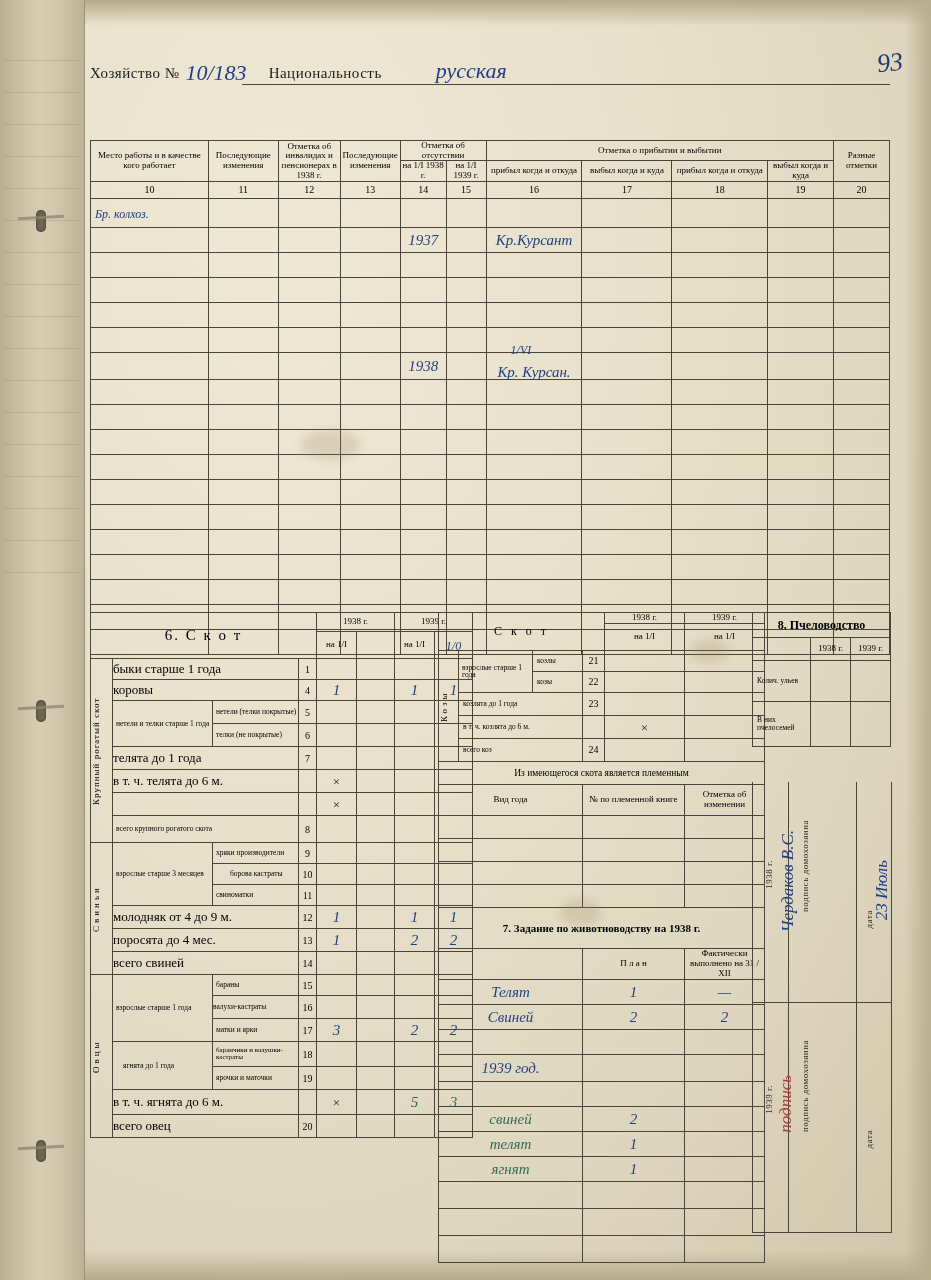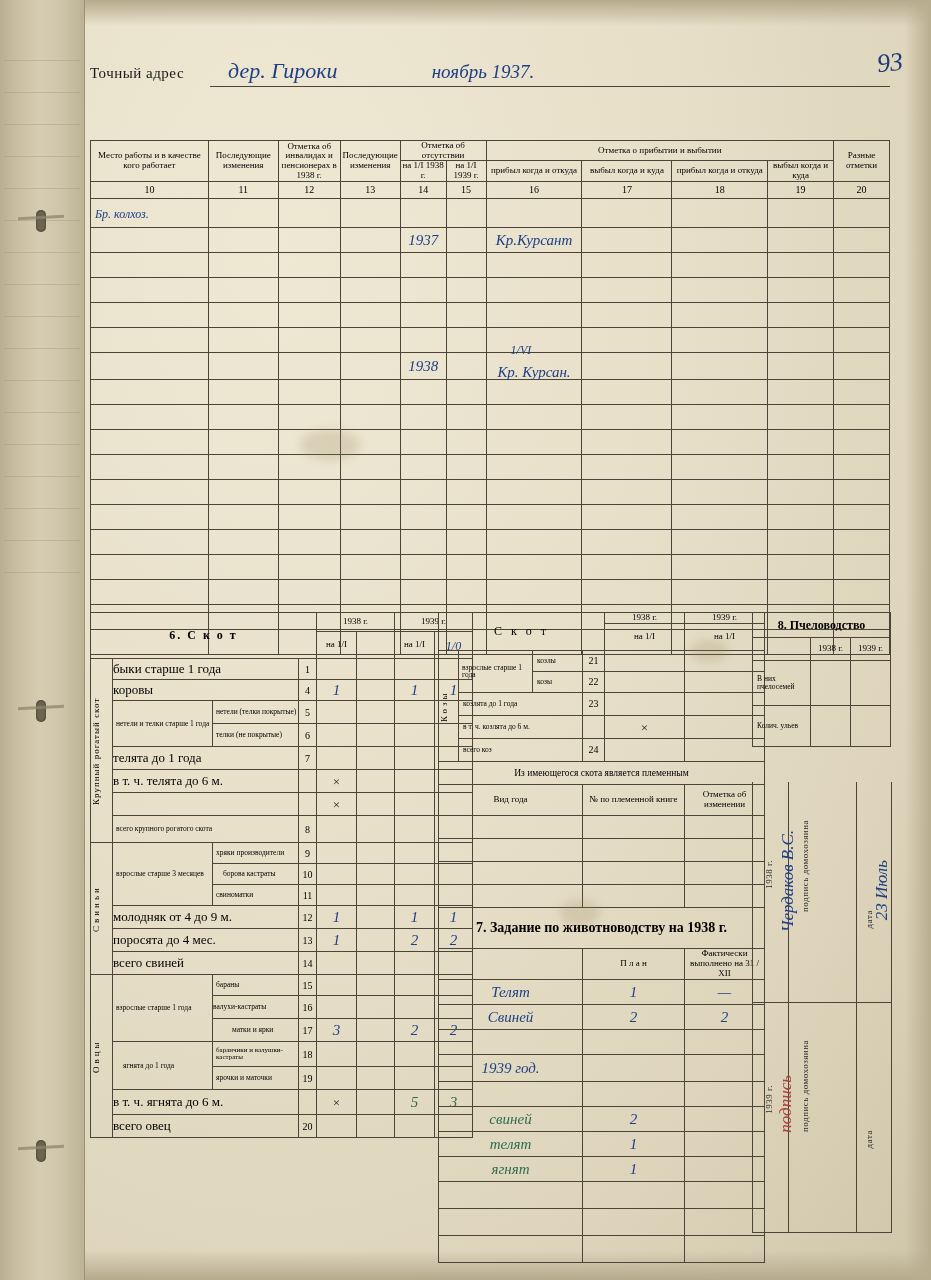--- a/index.html
+++ b/index.html
@@ -121,25 +121,26 @@
     <div class="hole" style="left:36px;top:700px"></div>
     <div class="hole" style="left:36px;top:1140px"></div>
     <div class="thread" style="left:18px;top:216px"></div>
     <div class="thread" style="left:18px;top:706px"></div>
     <div class="thread" style="left:18px;top:1146px"></div>
   </div>
 
   <div class="pagenum">93</div>
 
   <div class="hdr">
-    <div class="line" style="height:34px">
-      <span class="lbl">Точный адрес</span>
-      <span class="ink" style="font-size:22px;margin-left:40px">дер. Гироки</span>
-      <span class="ink" style="font-size:19px;margin-left:90px">ноябрь 1937.</span>
-      <div class="hline" style="left:120px;right:0;top:28px"></div>
+    <div class="line" style="height:32px">
+      <span class="lbl">Хозяйство №</span>
+      <span class="ink" style="font-size:22px;margin-left:2px;position:relative;top:2px">10/183</span>
+      <span class="lbl" style="margin-left:18px">Национальность</span>
+      <span class="ink" style="font-size:22px;margin-left:50px">русская</span>
+      <div class="hline" style="left:152px;right:0;top:26px"></div>
     </div>
   </div>
 
   <table class="tbl" id="toptable">
     <colgroup>
       <col style="width:118px">
         <col style="width:70px">
         <col style="width:62px">
         <col style="width:60px">
       <col style="width:46px">
@@ -428,21 +429,21 @@
         <col style="width:100px">
         <col style="width:86px">
         <col style="width:18px">
       <col style="width:40px">
         <col style="width:38px">
       <col style="width:40px">
         <col style="width:38px">
     </colgroup>
     <tbody>
         <tr>
-      <td colspan="4" rowspan="2" class="c" style="height:22px;font-size:12px;font-weight:bold;letter-spacing:2px">6. С к о т</td>
+      <td colspan="4" rowspan="2" class="c" style="height:22px;font-size:15px;font-weight:normal;letter-spacing:2px">6. С к о т</td>
       <td colspan="2" class="hd">1938 г.</td>
       <td colspan="2" class="hd" style="position:relative">
         <span>1939 г.</span>
       </td>
     </tr>
     <tr>
       <td class="hd" style="height:26px">на 1/I</td>
       <td></td>
       <td class="hd">на 1/I</td>
       <td class="c"><span class="hw hw-sm">1/0</span></td>
@@ -523,21 +524,21 @@
           </td>
       <td rowspan="3" class="xsmall" style="padding-left:3px">взрослые старше 3 месяцев</td>
       <td class="xsmall" style="height:20px;padding-left:3px">хряки производители</td>
       <td class="num">9</td>
       <td class="c"></td>
           <td class="c"></td>
           <td class="c"></td>
           <td class="c"></td>
     </tr>
     <tr>
-      <td class="xsmall" style="height:20px;padding-left:10px">борова кастраты</td>
+      <td class="xsmall" style="height:20px;padding-left:17px">борова кастраты</td>
       <td class="num">10</td>
       <td class="c"></td>
           <td class="c"></td>
           <td class="c"></td>
           <td class="c"></td>
     </tr>
     <tr>
       <td class="xsmall" style="height:20px;padding-left:3px">свиноматки</td>
       <td class="num">11</td>
       <td class="c"></td>
@@ -584,21 +585,21 @@
     </tr>
     <tr>
       <td class="xsmall" style="height:22px;padding-left:0">валухи-кастраты</td>
       <td class="num">16</td>
       <td class="c"></td>
           <td class="c"></td>
           <td class="c"></td>
           <td class="c"></td>
     </tr>
     <tr>
-      <td class="xsmall" style="height:22px;padding-left:19px">матки и ярки</td>
+      <td class="xsmall" style="height:22px;padding-left:3px">матки и ярки</td>
       <td class="num">17</td>
       <td class="c"><span class="hw">3</span></td>
       <td class="c"></td>
       <td class="c"><span class="hw">2</span></td>
       <td class="c"><span class="hw">2</span></td>
     </tr>
     <tr>
       <td rowspan="2" class="xsmall" style="padding-left:10px">ягнята до 1 года</td>
       <td class="tiny" style="height:24px;padding-left:3px">баранчики и валушки-кастраты</td>
       <td class="num">18</td>
@@ -711,21 +712,21 @@
           <td colspan="2"></td>
           <td></td>
         </tr>
     <tr>
           <td colspan="3" style="height:22px"></td>
           <td colspan="2"></td>
           <td></td>
         </tr>
 
     <tr>
-      <td colspan="6" class="c" style="height:40px;font-size:14px;font-weight:bold">7. Задание по животноводству на 1938 г.</td>
+      <td colspan="6" class="c" style="height:40px;font-size:11px;font-weight:bold">7. Задание по животноводству на 1938 г.</td>
     </tr>
     <tr>
       <td colspan="3" style="height:30px;border-left:1px solid #4a4538;border-top:1px solid #4a4538;border-bottom:1px solid #4a4538;border-right:1px solid #4a4538"></td>
       <td colspan="2" class="hd">П л а н</td>
       <td class="hd xsmall">Фактически выполнено на 31 /ХII</td>
     </tr>
     <tr>
       <td colspan="3" style="height:24px" class="c"><span class="hw">Телят</span></td>
       <td colspan="2" class="c"><span class="hw">1</span></td>
       <td class="c"><span class="hw">—</span></td>
@@ -792,26 +793,26 @@
     <tbody>
         <tr>
       <td colspan="3" class="c" style="height:24px;font-size:12px;font-weight:bold">8. Пчеловодство</td>
     </tr>
     <tr>
       <td style="height:22px"></td>
       <td class="hd">1938 г.</td>
       <td class="hd">1939 г.</td>
     </tr>
     <tr>
+      <td class="xsmall" style="height:40px;padding-left:4px">Колич. ульев</td>
+      <td class="c"></td>
+          <td class="c"></td>
+    </tr>
+    <tr>
       <td class="xsmall" style="height:44px;padding-left:4px">В них пчелосемей</td>
-      <td class="c"></td>
-          <td class="c"></td>
-    </tr>
-    <tr>
-      <td class="xsmall" style="height:40px;padding-left:4px">Колич. ульев</td>
       <td class="c"></td>
           <td class="c"></td>
     </tr>
   </tbody>
     </table>
 
   <div style="position:absolute;left:752px;top:782px;width:138px;height:220px;border:1px solid #4a4538;border-top:none"></div>
   <div style="position:absolute;left:752px;top:1002px;width:138px;height:230px;border:1px solid #4a4538;border-top:none"></div>
   <div style="position:absolute;left:788px;top:782px;width:1px;height:450px;background:#4a4538"></div>
   <div style="position:absolute;left:856px;top:782px;width:1px;height:450px;background:#4a4538"></div>

